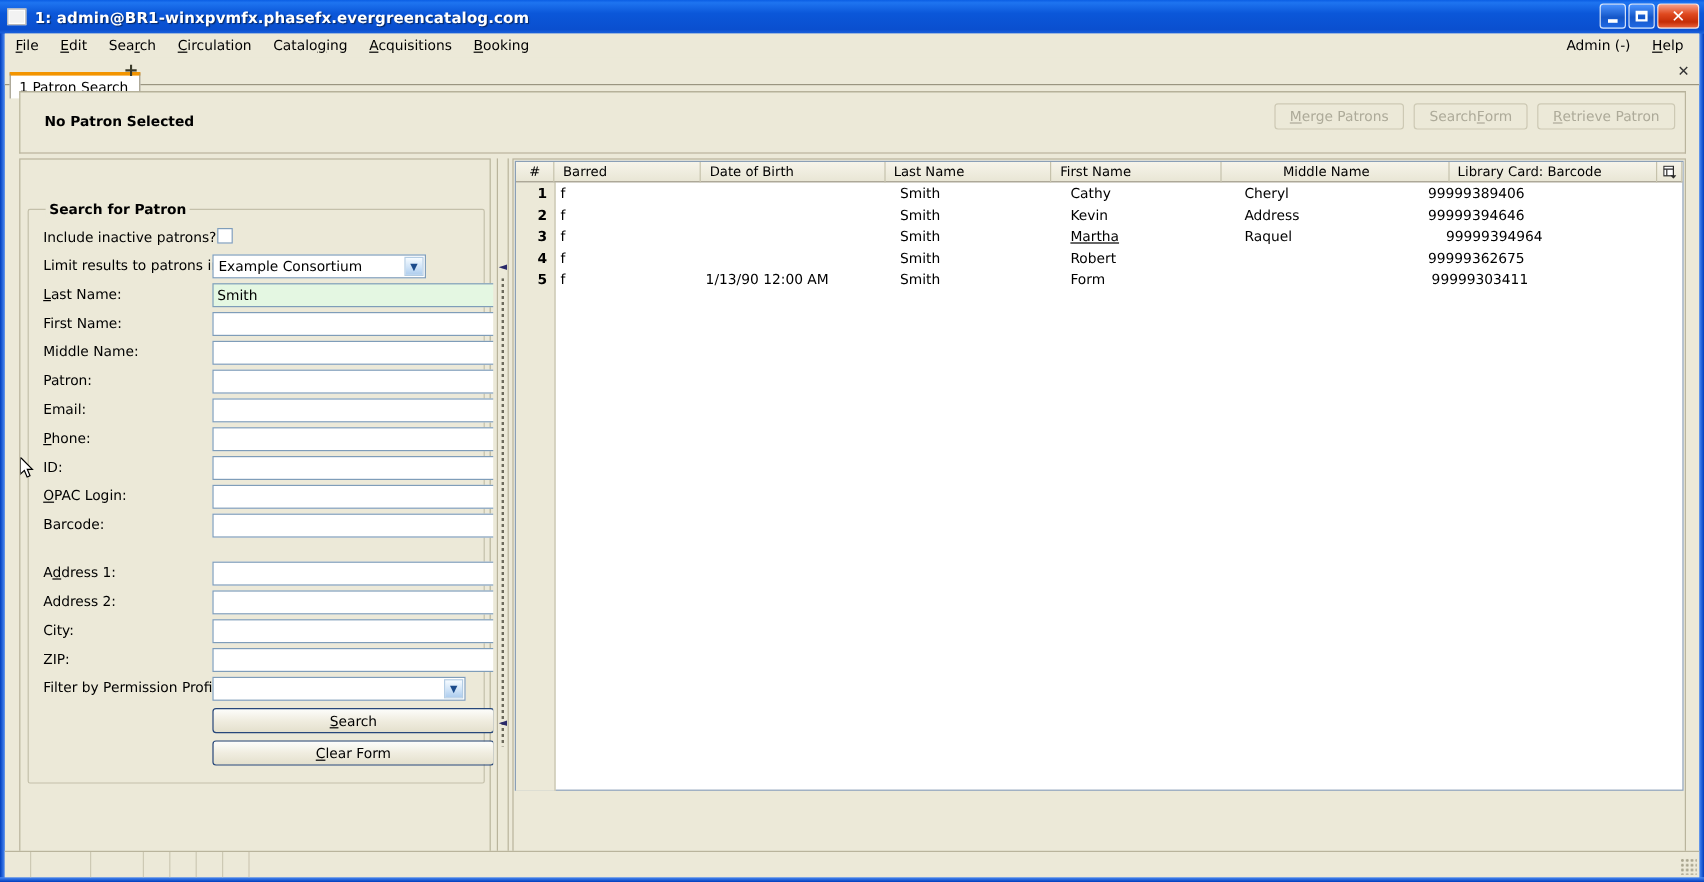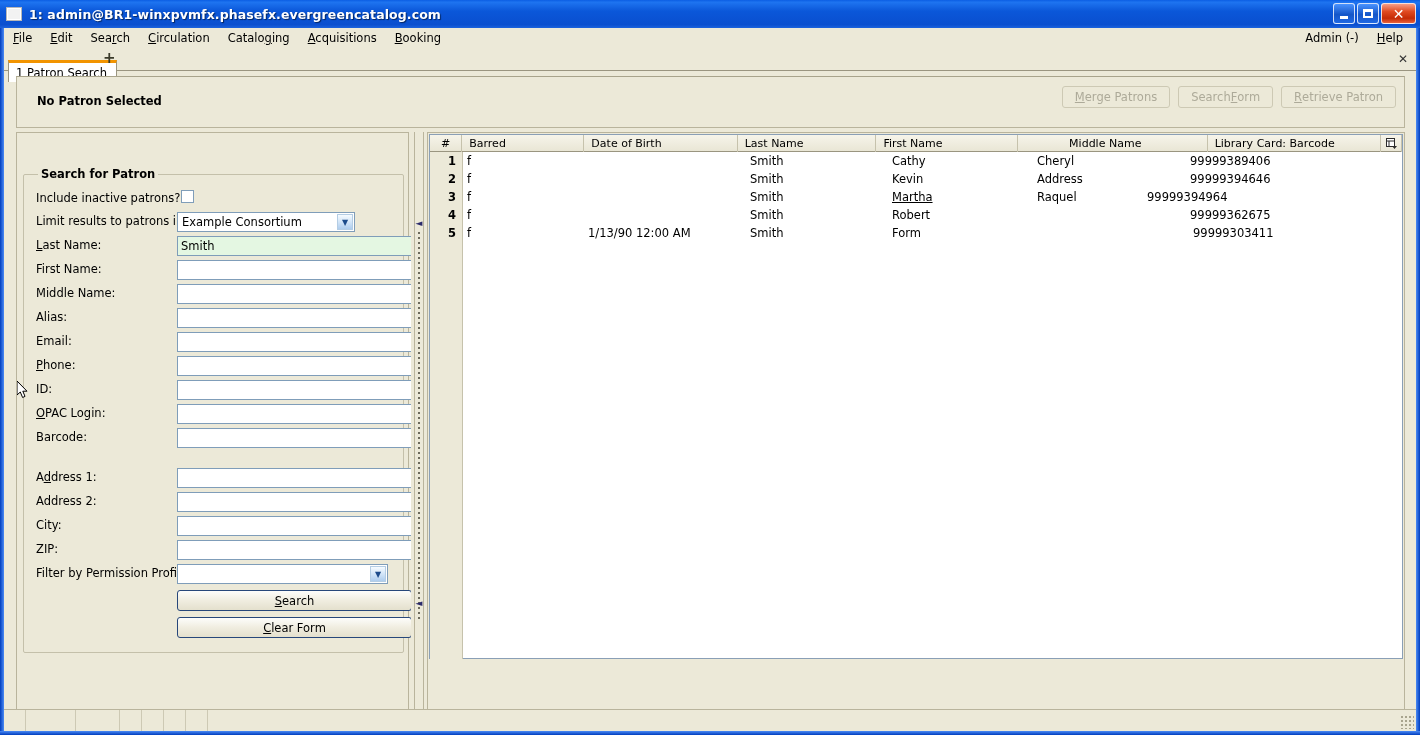--- a/index.html
+++ b/index.html
@@ -353,21 +353,21 @@
 
           <div class="form-label" style="top:63px;"><span class="acc">L</span>ast Name:</div>
           <input class="form-input active" style="top: 61px;" value="Smith">
 
           <div class="form-label" style="top:87px;">First Name:</div>
           <input class="form-input" style="top: 85px;" value="">
 
           <div class="form-label" style="top:111px;">Middle Name:</div>
           <input class="form-input" style="top: 109px;" value="">
 
-          <div class="form-label" style="top:135px;">Alias:</div>
+          <div class="form-label" style="top:135px;">Patron:</div>
           <input class="form-input" style="top: 133px;" value="">
 
           <div class="form-label" style="top:159px;">Email:</div>
           <input class="form-input" style="top: 157px;" value="">
 
           <div class="form-label" style="top:183px;"><span class="acc">P</span>hone:</div>
           <input class="form-input" style="top: 181px;" value="">
 
           <div class="form-label" style="top:207px;">ID:</div>
           <input class="form-input" style="top: 205px;" value="">
@@ -455,21 +455,21 @@
                 <span class="cell" style="left: 607px; width: 145px;">Address</span>
                 <span class="cell" style="left: 760px; width: 195px;">99999394646</span>
               </div>
               <div class="result-row" style="top: 53px;">
                 <span class="cell num" style="left: 4px; width: 22px;">3</span>
                 <span class="cell" style="left: 37px; width: 120px;">f</span>
                 <span class="cell" style="left: 158px; width: 150px;"></span>
                 <span class="cell" style="left: 320px; width: 135px;">Smith</span>
                 <span class="cell" style="left: 462px; width: 140px; text-decoration: underline;">Martha</span>
                 <span class="cell" style="left: 607px; width: 145px;">Raquel</span>
-                <span class="cell" style="left: 717px; width: 195px;">99999394964</span>
+                <span class="cell" style="left: 775px; width: 195px;">99999394964</span>
               </div>
               <div class="result-row" style="top: 71px;">
                 <span class="cell num" style="left: 4px; width: 22px;">4</span>
                 <span class="cell" style="left: 37px; width: 120px;">f</span>
                 <span class="cell" style="left: 158px; width: 150px;"></span>
                 <span class="cell" style="left: 320px; width: 135px;">Smith</span>
                 <span class="cell" style="left: 462px; width: 140px;">Robert</span>
                 <span class="cell" style="left: 607px; width: 145px;"></span>
                 <span class="cell" style="left: 760px; width: 195px;">99999362675</span>
               </div>

